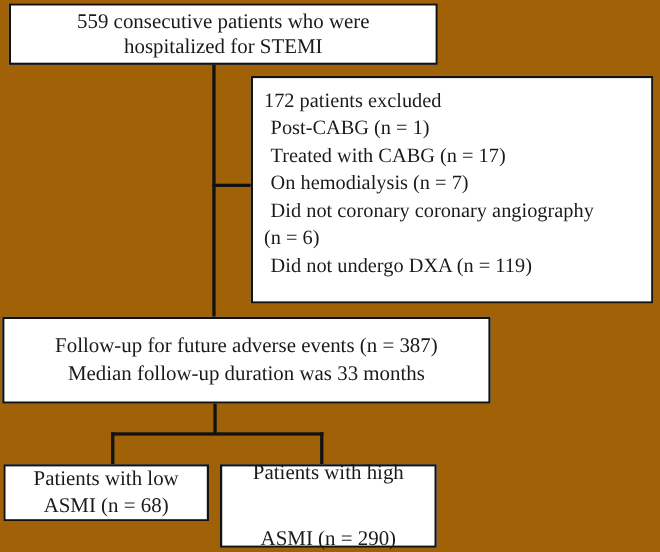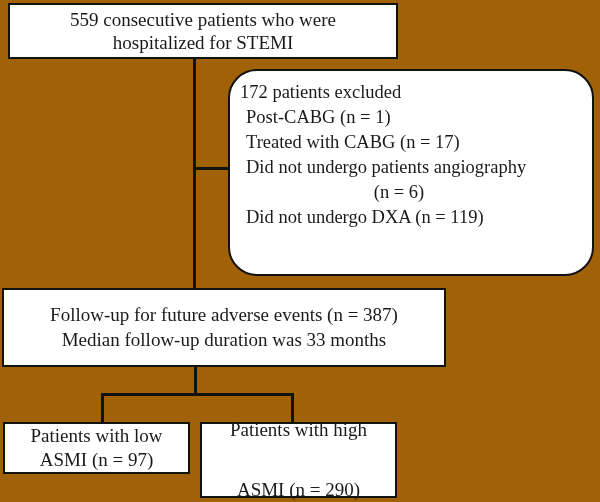--- a/index.html
+++ b/index.html
@@ -41,27 +41,26 @@
     line-height: 23px;
   }
   
   .excluded-box {
     left: 228px; top: 69px;
     width: 366px; height: 207px;
     font-size: 18.5px;
     line-height: 25px;
     padding: 9px 8px 0 10px;
     white-space: nowrap;
-    border-radius: 29px;
   }
   .excluded-box .exc-item {
     margin-left: 6px;
   }
   .excluded-box .exc-wrap-n {
-    text-align: center;
+    text-align: left;
     padding-right: 26px;
     margin-left: 0;
   }
   
   .followup-box {
     left: 2px; top: 288px;
     width: 444px; height: 79px;
     font-size: 19px;
     line-height: 24.5px;
     white-space: nowrap;
@@ -98,38 +97,39 @@
     <div>hospitalized for STEMI</div>
   </div>
 
   <div class="connector spine-v1"></div>
   <div class="connector branch-exc"></div>
 
   <div class="box excluded-box">
     <div>172 patients excluded</div>
     <div class="exc-item">Post-CABG (n = 1)</div>
     <div class="exc-item">Treated with CABG (n = 17)</div>
-    <div class="exc-item">Did not undergo patients angiography</div>
+    <div class="exc-item">On hemodialysis (n = 7)</div>
+    <div class="exc-item">Did not coronary coronary angiography</div>
     <div class="exc-item exc-wrap-n">(n = 6)</div>
     <div class="exc-item">Did not undergo DXA (n = 119)</div>
   </div>
 
   <div class="box centered followup-box">
     <div>Follow-up for future adverse events (n = 387)</div>
     <div>Median follow-up duration was 33 months</div>
   </div>
 
   <div class="connector spine-v2"></div>
   <div class="connector branch-h"></div>
   <div class="connector drop-left"></div>
   <div class="connector drop-right"></div>
 
   <div class="box centered low-box">
     <div>Patients with low</div>
-    <div>ASMI (n = 97)</div>
+    <div>ASMI (n = 68)</div>
   </div>
 
   <div class="box centered high-box">
     <div>Patients with high</div>
     <div>ASMI (n = 290)</div>
   </div>
 
 </div>
 
 </body></html>

